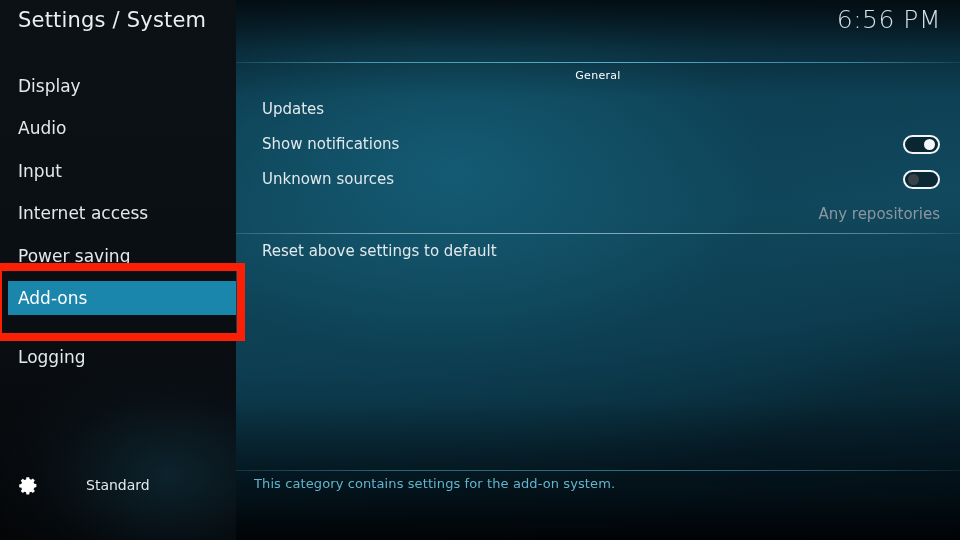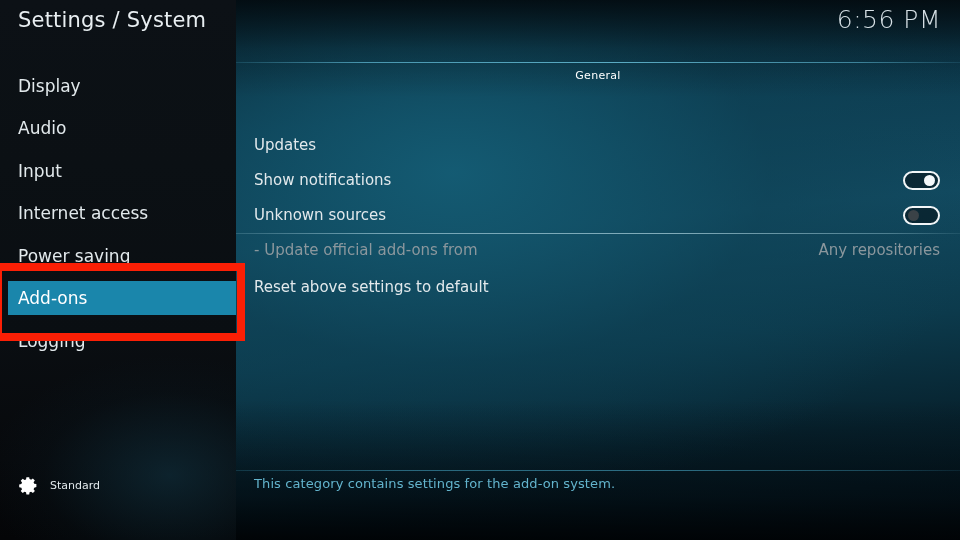--- a/index.html
+++ b/index.html
@@ -83,23 +83,22 @@
     left: 236px; right: 0; top: 69px;
     text-align: center;
     font-size: 11px;
     color: #ffffff;
     letter-spacing: 0.3px;
   }
 
   
   .row {
     position: absolute;
-    left: 236px; right: 0;
+    left: 244px; right: 0;
     height: 35px;
-    margin-top: 36px;
   }
   .row-label {
     position: absolute;
     left: 18px; top: 0;
     line-height: 35px;
     font-size: 15px;
     color: #e2e9ec;
     white-space: nowrap;
   }
   .row-value {
@@ -170,22 +169,23 @@
   
   .profile {
     position: absolute;
     left: 18px; top: 470px;
     height: 30px;
     display: flex;
     align-items: center;
     gap: 11px;
   }
   .profile-label {
-    font-size: 11px;
-    color: #e2e9ec;
+    font-size: 14px;
+    color: #e2e9ec;
+    margin-left: 36px;
   }
   .gear-icon { display: block; }
 
   
   .annotation-box {
     position: absolute;
     left: -6px; top: 263px;
     width: 251px; height: 78px;
     border: 8px solid #fb1f05;
     box-sizing: border-box;
@@ -223,21 +223,20 @@
   </div>
 
   <div class="row" style="top:162px;text-align:right;">
     <span class="row-label">Unknown sources</span>
     <span class="toggle off">
         <span class="knob"></span>
       </span>
   </div>
 
   <div class="row dim" style="top:197px;">
-    <span class="row-label">- Update official add-ons from</span>
     <span class="row-value">Any repositories</span>
   </div>
 
   <div class="row" style="top:234px;">
     <span class="row-label">Reset above settings to default</span>
   </div>
 
   <div class="help-text">This category contains settings for the add-on system.</div>
 
   <div class="side-item" style="top:69px;">
@@ -251,21 +250,21 @@
   </div>
   <div class="side-item" style="top:239px;">
     <span class="side-label">Power saving</span>
   </div>
   <div class="side-item" style="top:196px;">
     <span class="side-label">Internet access</span>
   </div>
   <div class="side-item selected" style="top:281px;">
     <span class="side-label">Add-ons</span>
   </div>
-  <div class="side-item" style="top:324px;">
+  <div class="side-item" style="top:340px;">
     <span class="side-label">Logging</span>
   </div>
 
   <div class="profile">
     <span>
       <svg class="gear-icon" width="21" height="21" viewBox="0 0 24 24" aria-hidden="true">
         <path fill="#ffffff" d="M12 8.2a3.8 3.8 0 1 0 0 7.6 3.8 3.8 0 0 0 0-7.6zm0 5.6a1.8 1.8 0 1 1 0-3.6 1.8 1.8 0 0 1 0 3.6z"></path>
         <path fill="#ffffff" d="M21 13.6v-3.2l-2.5-.42a6.9 6.9 0 0 0-.72-1.74l1.47-2.06-2.26-2.26-2.06 1.47a6.9 6.9 0 0 0-1.74-.72L12.8 2.6H9.6l-.42 2.5a6.9 6.9 0 0 0-1.74.72L5.38 4.35 3.12 6.61l1.47 2.06a6.9 6.9 0 0 0-.72 1.74L1.37 10.83v3.2l2.5.42c.16.61.4 1.19.72 1.74l-1.47 2.06 2.26 2.26 2.06-1.47c.55.32 1.13.56 1.74.72l.42 2.5h3.2l.42-2.5c.61-.16 1.19-.4 1.74-.72l2.06 1.47 2.26-2.26-1.47-2.06c.32-.55.56-1.13.72-1.74L21 13.6z"></path>
       </svg>
     </span>

